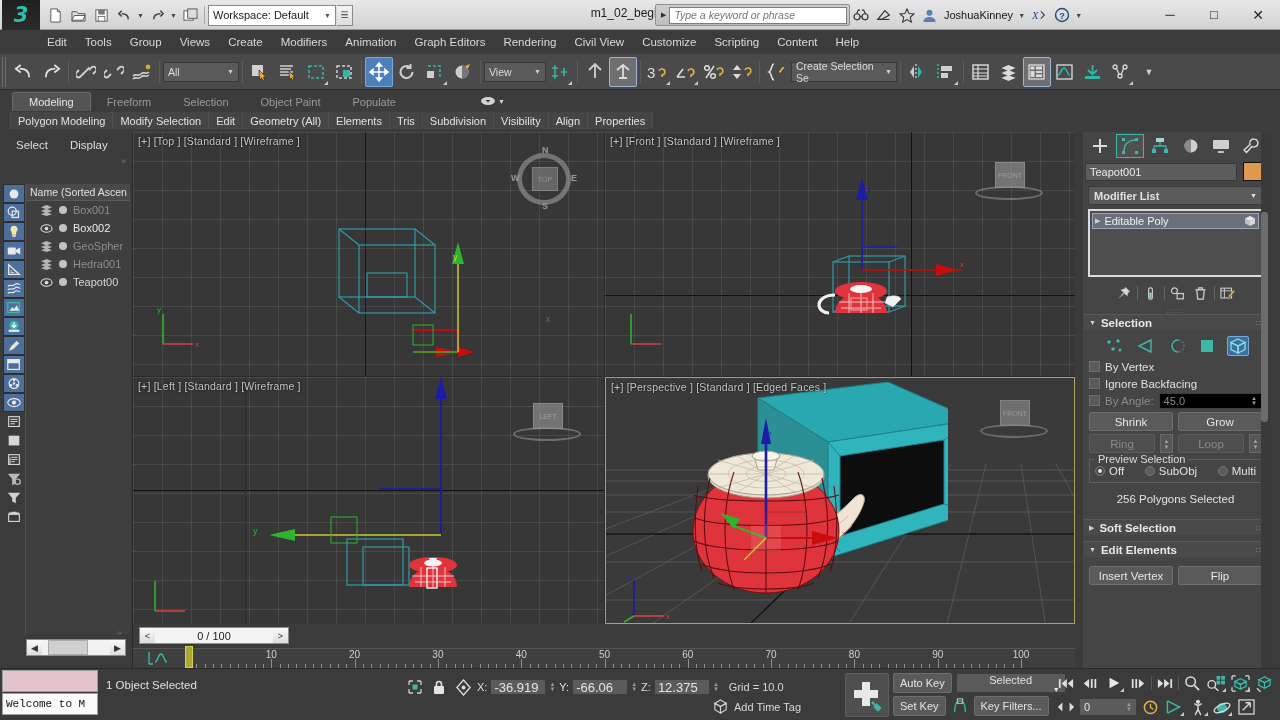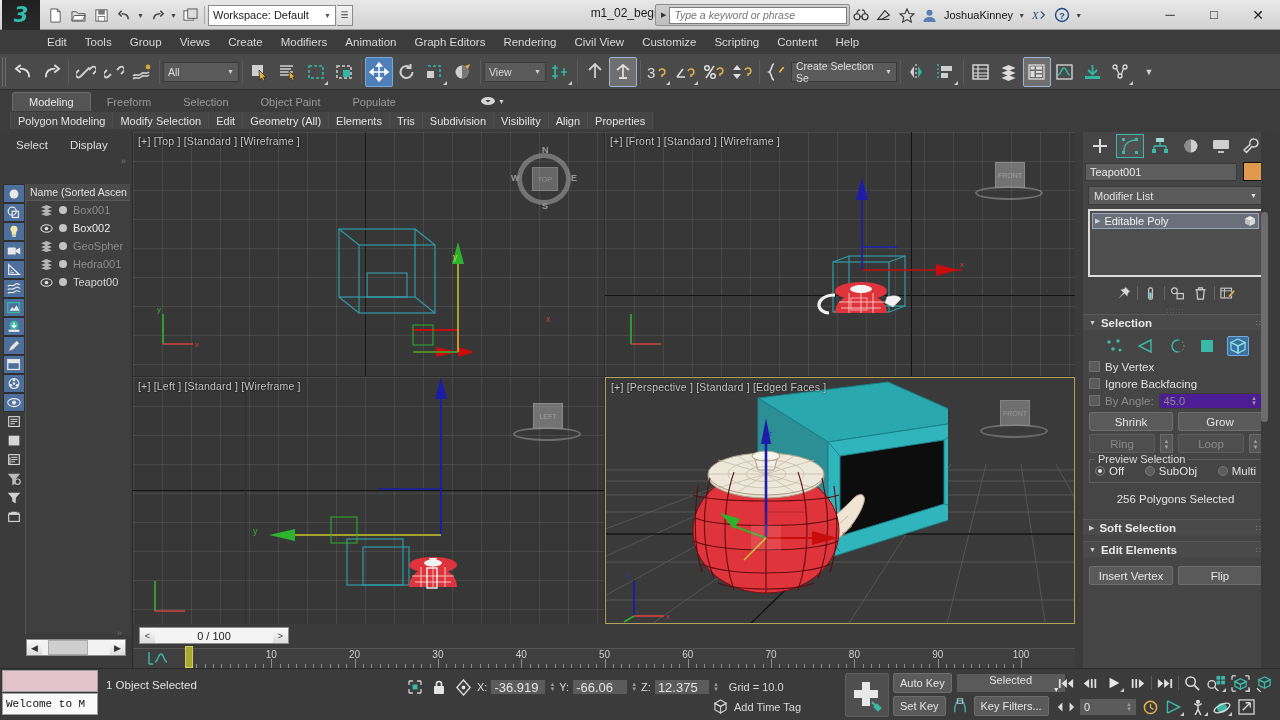--- a/index.html
+++ b/index.html
@@ -134,21 +134,21 @@
   .rightpanel{ position:absolute; left:1083px; top:132px; width:185px; height:536px; background:#454545; }
   .rpicons{ height:28px; display:flex; align-items:center; justify-content:space-around; padding:0 2px;}
   .rpi{ width:28px; height:24px; display:flex; align-items:center; justify-content:center; cursor:pointer;
     border:1px solid transparent; }
   .rpi.on{ background:#505050; border-color:#3bb8a8; }
   .namerow{ display:flex; align-items:center; gap:6px; padding:2px 6px 2px 2px; }
   .nameinput{ flex:1; height:18px; background:#5d5d5d; border:1px solid #3a3a3a; color:#eaeaea;
     font-size:11px; padding:0 4px; font-family:"Liberation Sans",sans-serif; }
   .swatch{ width:21px; height:19px; background:#e09a4e; border:1px solid #111; cursor:pointer;}
   .modlist{ margin:3px 5px 0 5px; height:19px; background:#5a5a5a; border:1px solid #3a3a3a;
-    display:flex; align-items:center; padding:0 5px; font-size:11px; color:#e0e0e0; cursor:pointer;}
+    display:flex; align-items:center; padding:0 5px; font-size:11px; color:#e0e0e0; cursor:pointer;font-weight:bold;}
   .modlist .ca{ margin-left:auto; font-size:7px; }
   .modstack{ margin:4px 5px 0 5px; height:68px; background:#4e4e4e; border:2px solid #dcdcdc; padding:2px;}
   .modrow{ height:16px; display:flex; align-items:center; gap:4px; background:#6a6f7a;
     border:1px solid #9aa6bb; padding:0 2px; font-size:11px; color:#f0f0f0; cursor:pointer;}
   .modrow .tri{ font-size:7px; color:#d0d0d0; }
   .modtools{ display:flex; align-items:center; justify-content:center; gap:3px; height:26px; margin-top:3px;}
   .mtsep{ width:1px; height:14px; background:#656565; }
   .mtb{ width:20px; height:20px; display:flex; align-items:center; justify-content:center; cursor:pointer;}
   .gripdots{ text-align:center; font-size:7px; color:#7a7a7a; letter-spacing:1px; line-height:6px; margin-top:2px;}
   .rollhdr{ height:16px; display:flex; align-items:center; gap:5px; padding-left:6px; font-size:11.5px;
@@ -156,21 +156,21 @@
   .rollhdr .tri{ font-size:7px; font-weight:normal; color:#cfcfcf; }
   .rollhdr .hd{ margin-left:auto; margin-right:6px; font-size:7px; color:#7d7d7d; letter-spacing:1px;}
   .rollbody{ padding:4px 6px 6px 6px; }
   .sublvl{ display:flex; align-items:center; justify-content:center; gap:9px; height:24px; }
   .sl{ width:22px; height:20px; display:flex; align-items:center; justify-content:center; cursor:pointer;
     border:1px solid transparent;}
   .sl.on{ background:#3a6ea5; border-color:#7aa9d8; border-radius:2px;}
   .ckrow{ display:flex; align-items:center; gap:5px; height:17px; font-size:11.5px; color:#e0e0e0; cursor:pointer;}
   .ckrow.dis{ color:#8b8b8b; }
   .ck{ width:11px; height:11px; background:#5b5b5b; border:1px solid #6f6f6f; }
-  .spin{ flex:1; height:16px; background:#4c1d95; border:1px solid #3c3c3c; display:flex;
+  .spin{ flex:1; height:16px; background:#000000; border:1px solid #3c3c3c; display:flex;
     align-items:center; padding:0 4px; font-size:11px; color:#8b8b8b; }
   .spinarr{ margin-left:auto; font-size:6px; line-height:5px; color:#9a9a9a;}
   .btnrow{ display:flex; gap:5px; margin-top:3px; }
   .pbtn{ flex:1; height:19px; background:#5a5a5a; border:1px solid #6e6e6e; border-radius:2px;
     display:flex; align-items:center; justify-content:center; font-size:11.5px; color:#e6e6e6; cursor:pointer;}
   .pbtn.dis{ color:#8a8a8a; background:#4e4e4e; border-color:#5c5c5c;}
   .spnbox{ width:13px; height:19px; background:#565656; border:1px solid #6a6a6a; display:flex;
     flex-direction:column; align-items:center; justify-content:center; font-size:6px; color:#a0a0a0; line-height:6px;}
   .group{ border:1px solid #5e5e5e; margin-top:6px; padding:5px 5px 5px 5px; position:relative; }
   .glabel{ position:absolute; left:5px; top:-7px; background:#454545; padding:0 3px; font-size:11px; color:#dedede;}

